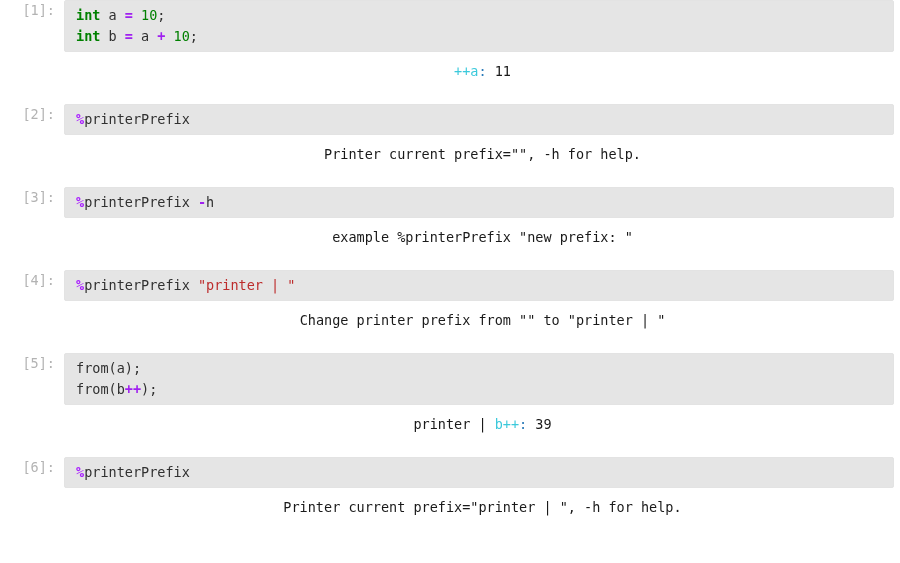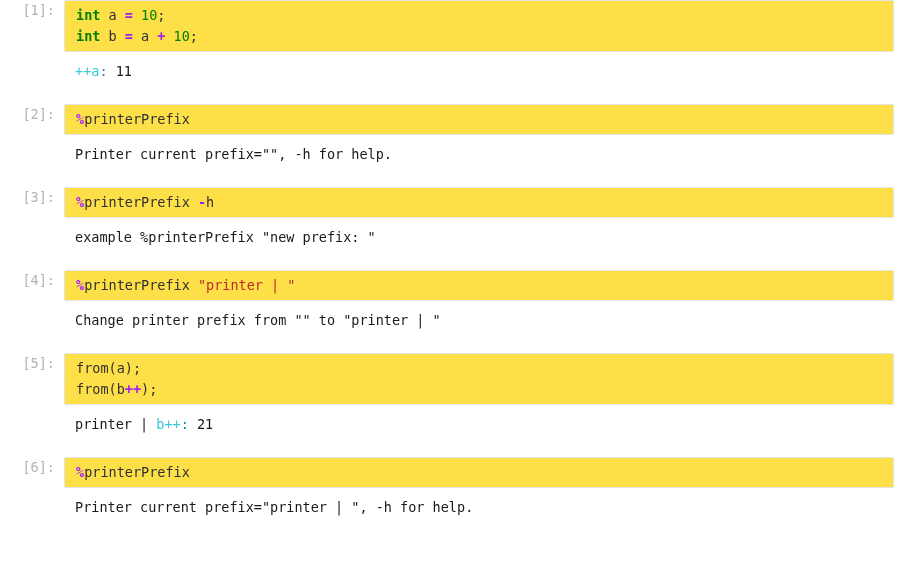--- a/index.html
+++ b/index.html
@@ -43,40 +43,41 @@
   }
   .prompt.blank { color: transparent; }
 
   .cell-body {
     flex: 1 1 auto;
     min-width: 0;
   }
 
   
   .input-area {
-    background: #fde047;
+    background: #e5e5e5;
     border: 1px solid #e3e3e3;
     border-radius: 2px;
     padding: 4px 0 4px 0;
     width: 830px;
   }
   .code-line {
     font-family: "DejaVu Sans Mono", monospace;
     font-size: 13.5px;
     line-height: 21px;
     color: #303030;
     white-space: pre;
     padding: 0 4px 0 11px;
   }
 
   
   .output-area {
     background: #ffffff;
     padding: 9px 0 0 0;
     width: 830px;
+    text-align: center;
   }
   .out-line {
     font-family: "DejaVu Sans Mono", monospace;
     font-size: 13.5px;
     line-height: 21px;
     color: #1a1a1a;
     white-space: pre;
     padding: 0 4px 0 11px;
   }
 
@@ -177,21 +178,21 @@
         <div class="input-area">
           <div class="code-line"><span class="tok-plain">from(a);</span></div>
           <div class="code-line"><span class="tok-plain">from(b</span><span class="tok-op">++</span><span class="tok-plain">);</span></div>
         </div>
       </div>
     </div>
     <div class="cell">
       <div class="prompt blank">&nbsp;</div>
       <div class="cell-body">
         <div class="output-area">
-          <div class="out-line"><span class="o-plain">printer | </span><span class="o-name">b++</span><span class="o-colon">:</span><span class="o-val"> 21</span></div>
+          <div class="out-line"><span class="o-plain">printer | </span><span class="o-name">b++</span><span class="o-colon">:</span><span class="o-val"> 39</span></div>
         </div>
       </div>
     </div>
     <div class="spacer"></div>
     <div class="cell">
       <div class="prompt">[6]:</div>
       <div class="cell-body">
         <div class="input-area">
           <div class="code-line"><span class="tok-magic">%</span><span class="tok-magicname">printerPrefix</span></div>
         </div>

